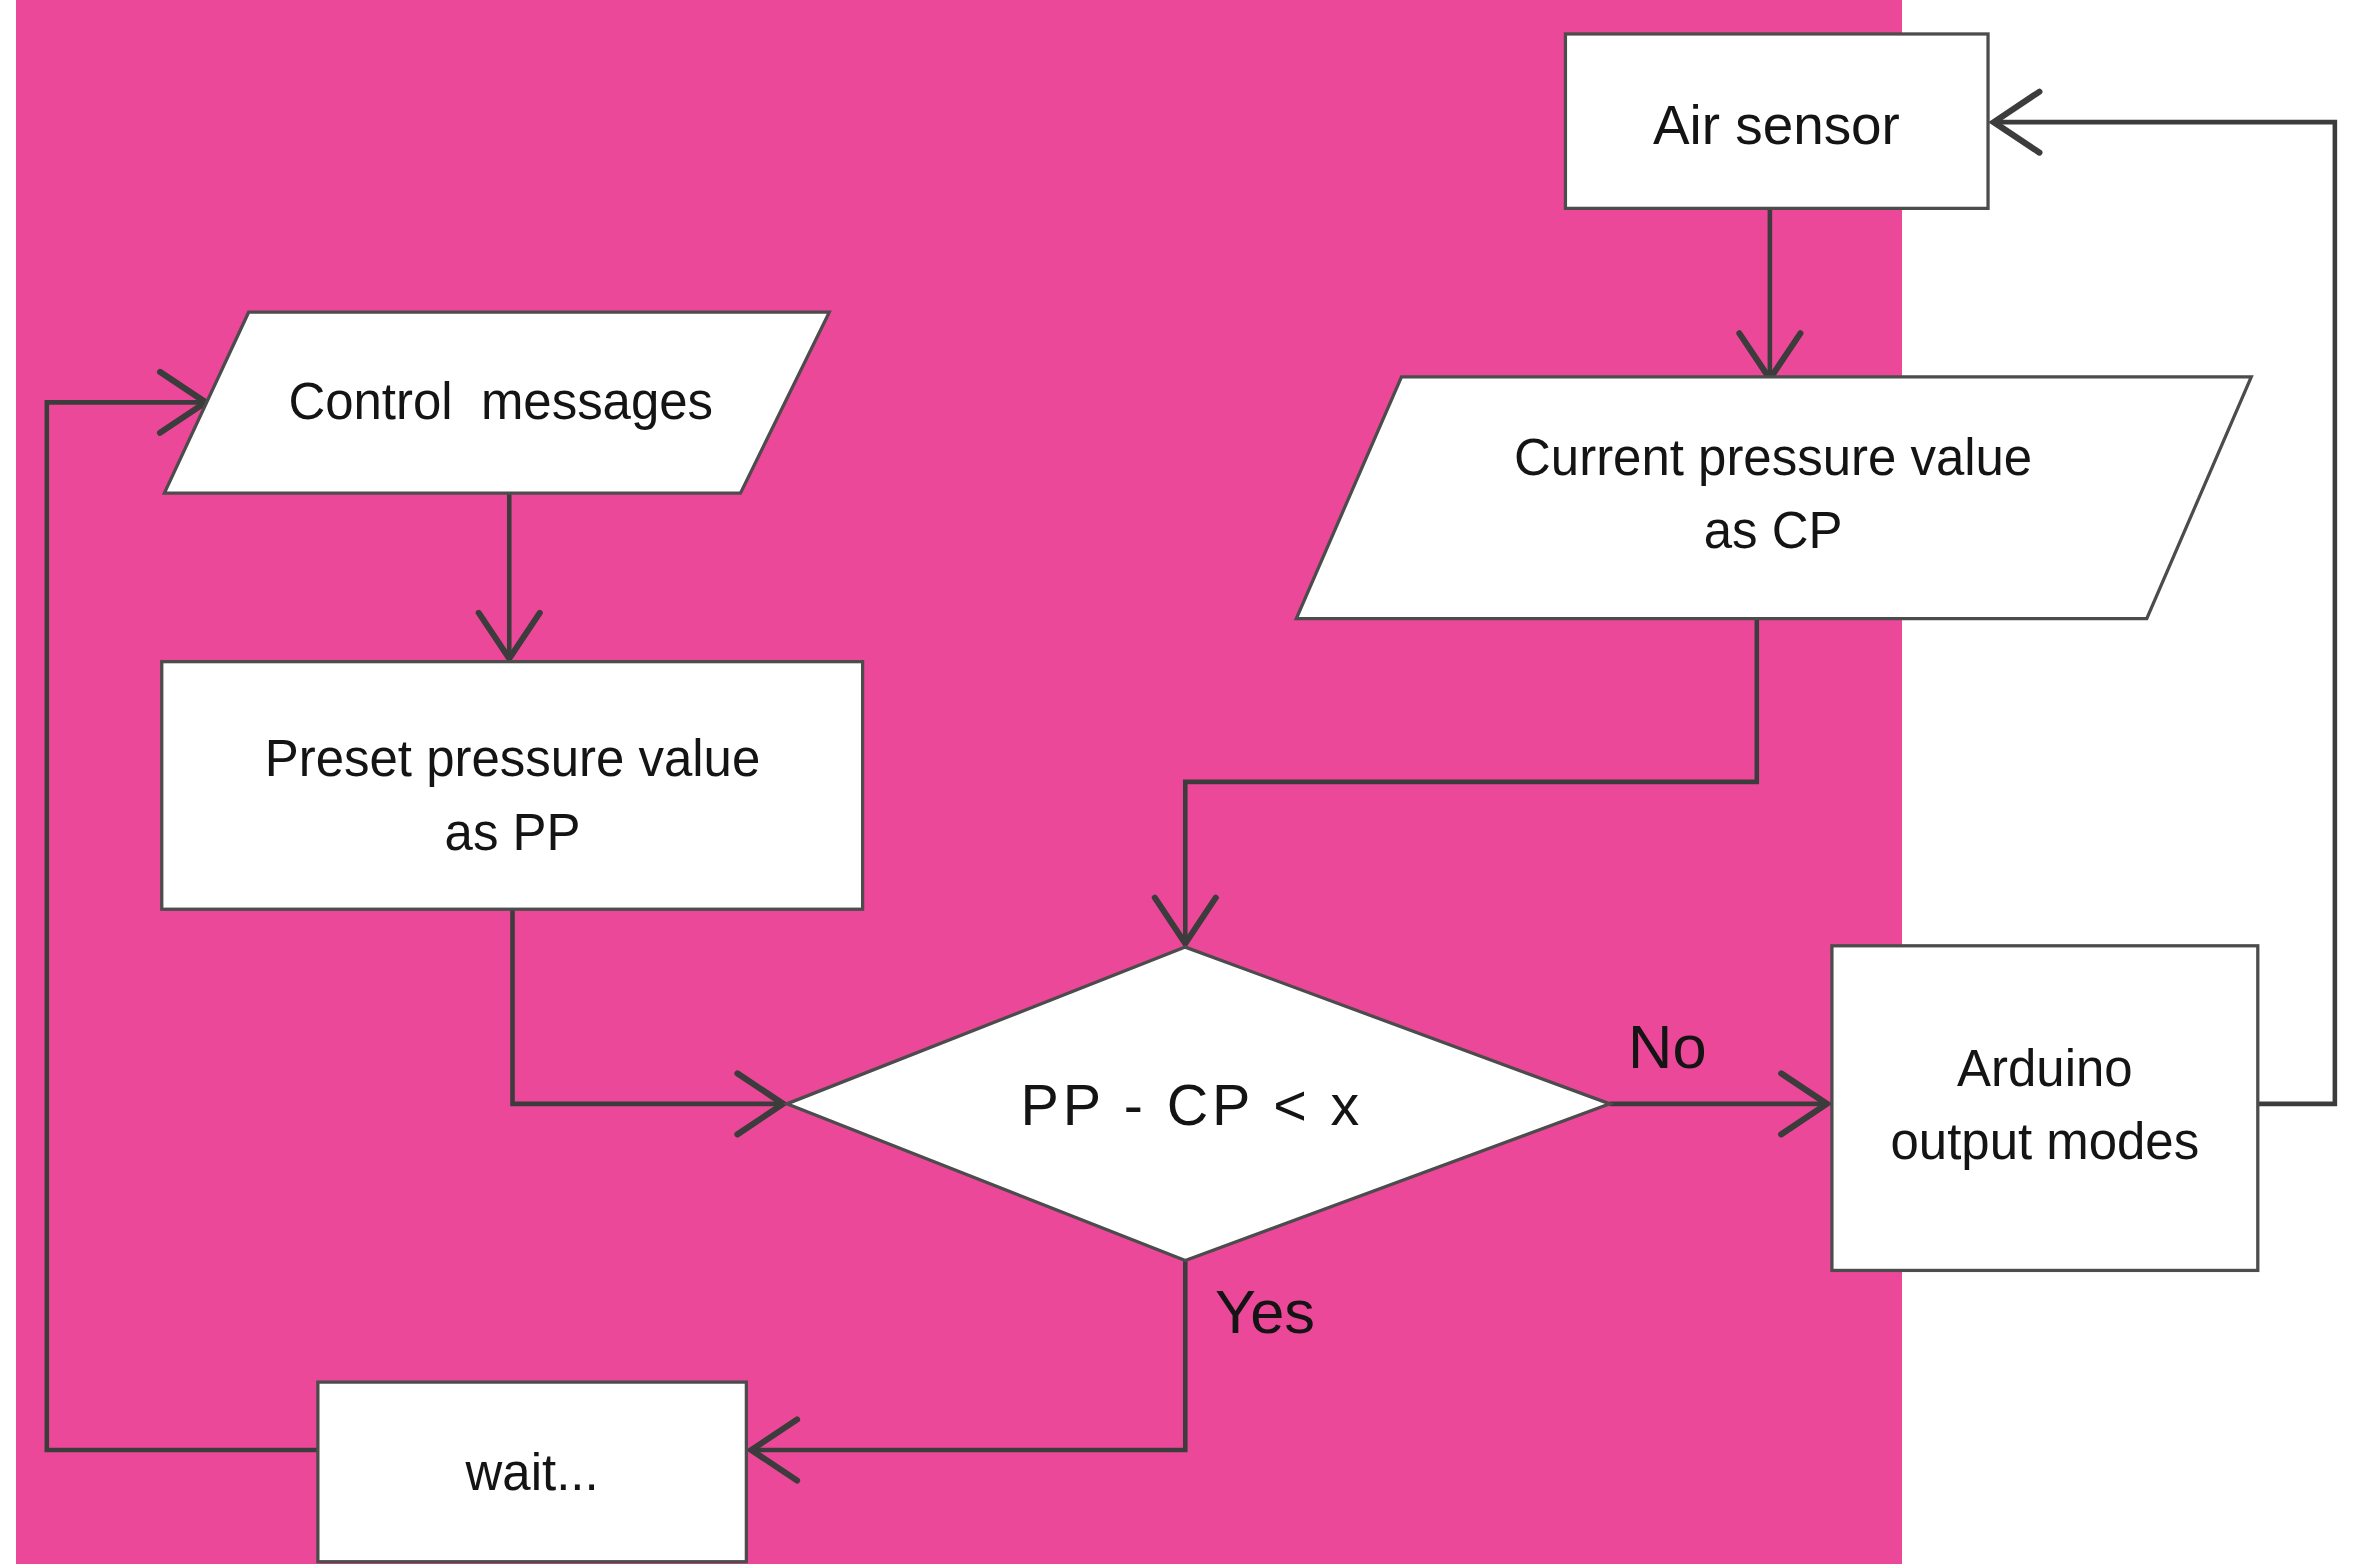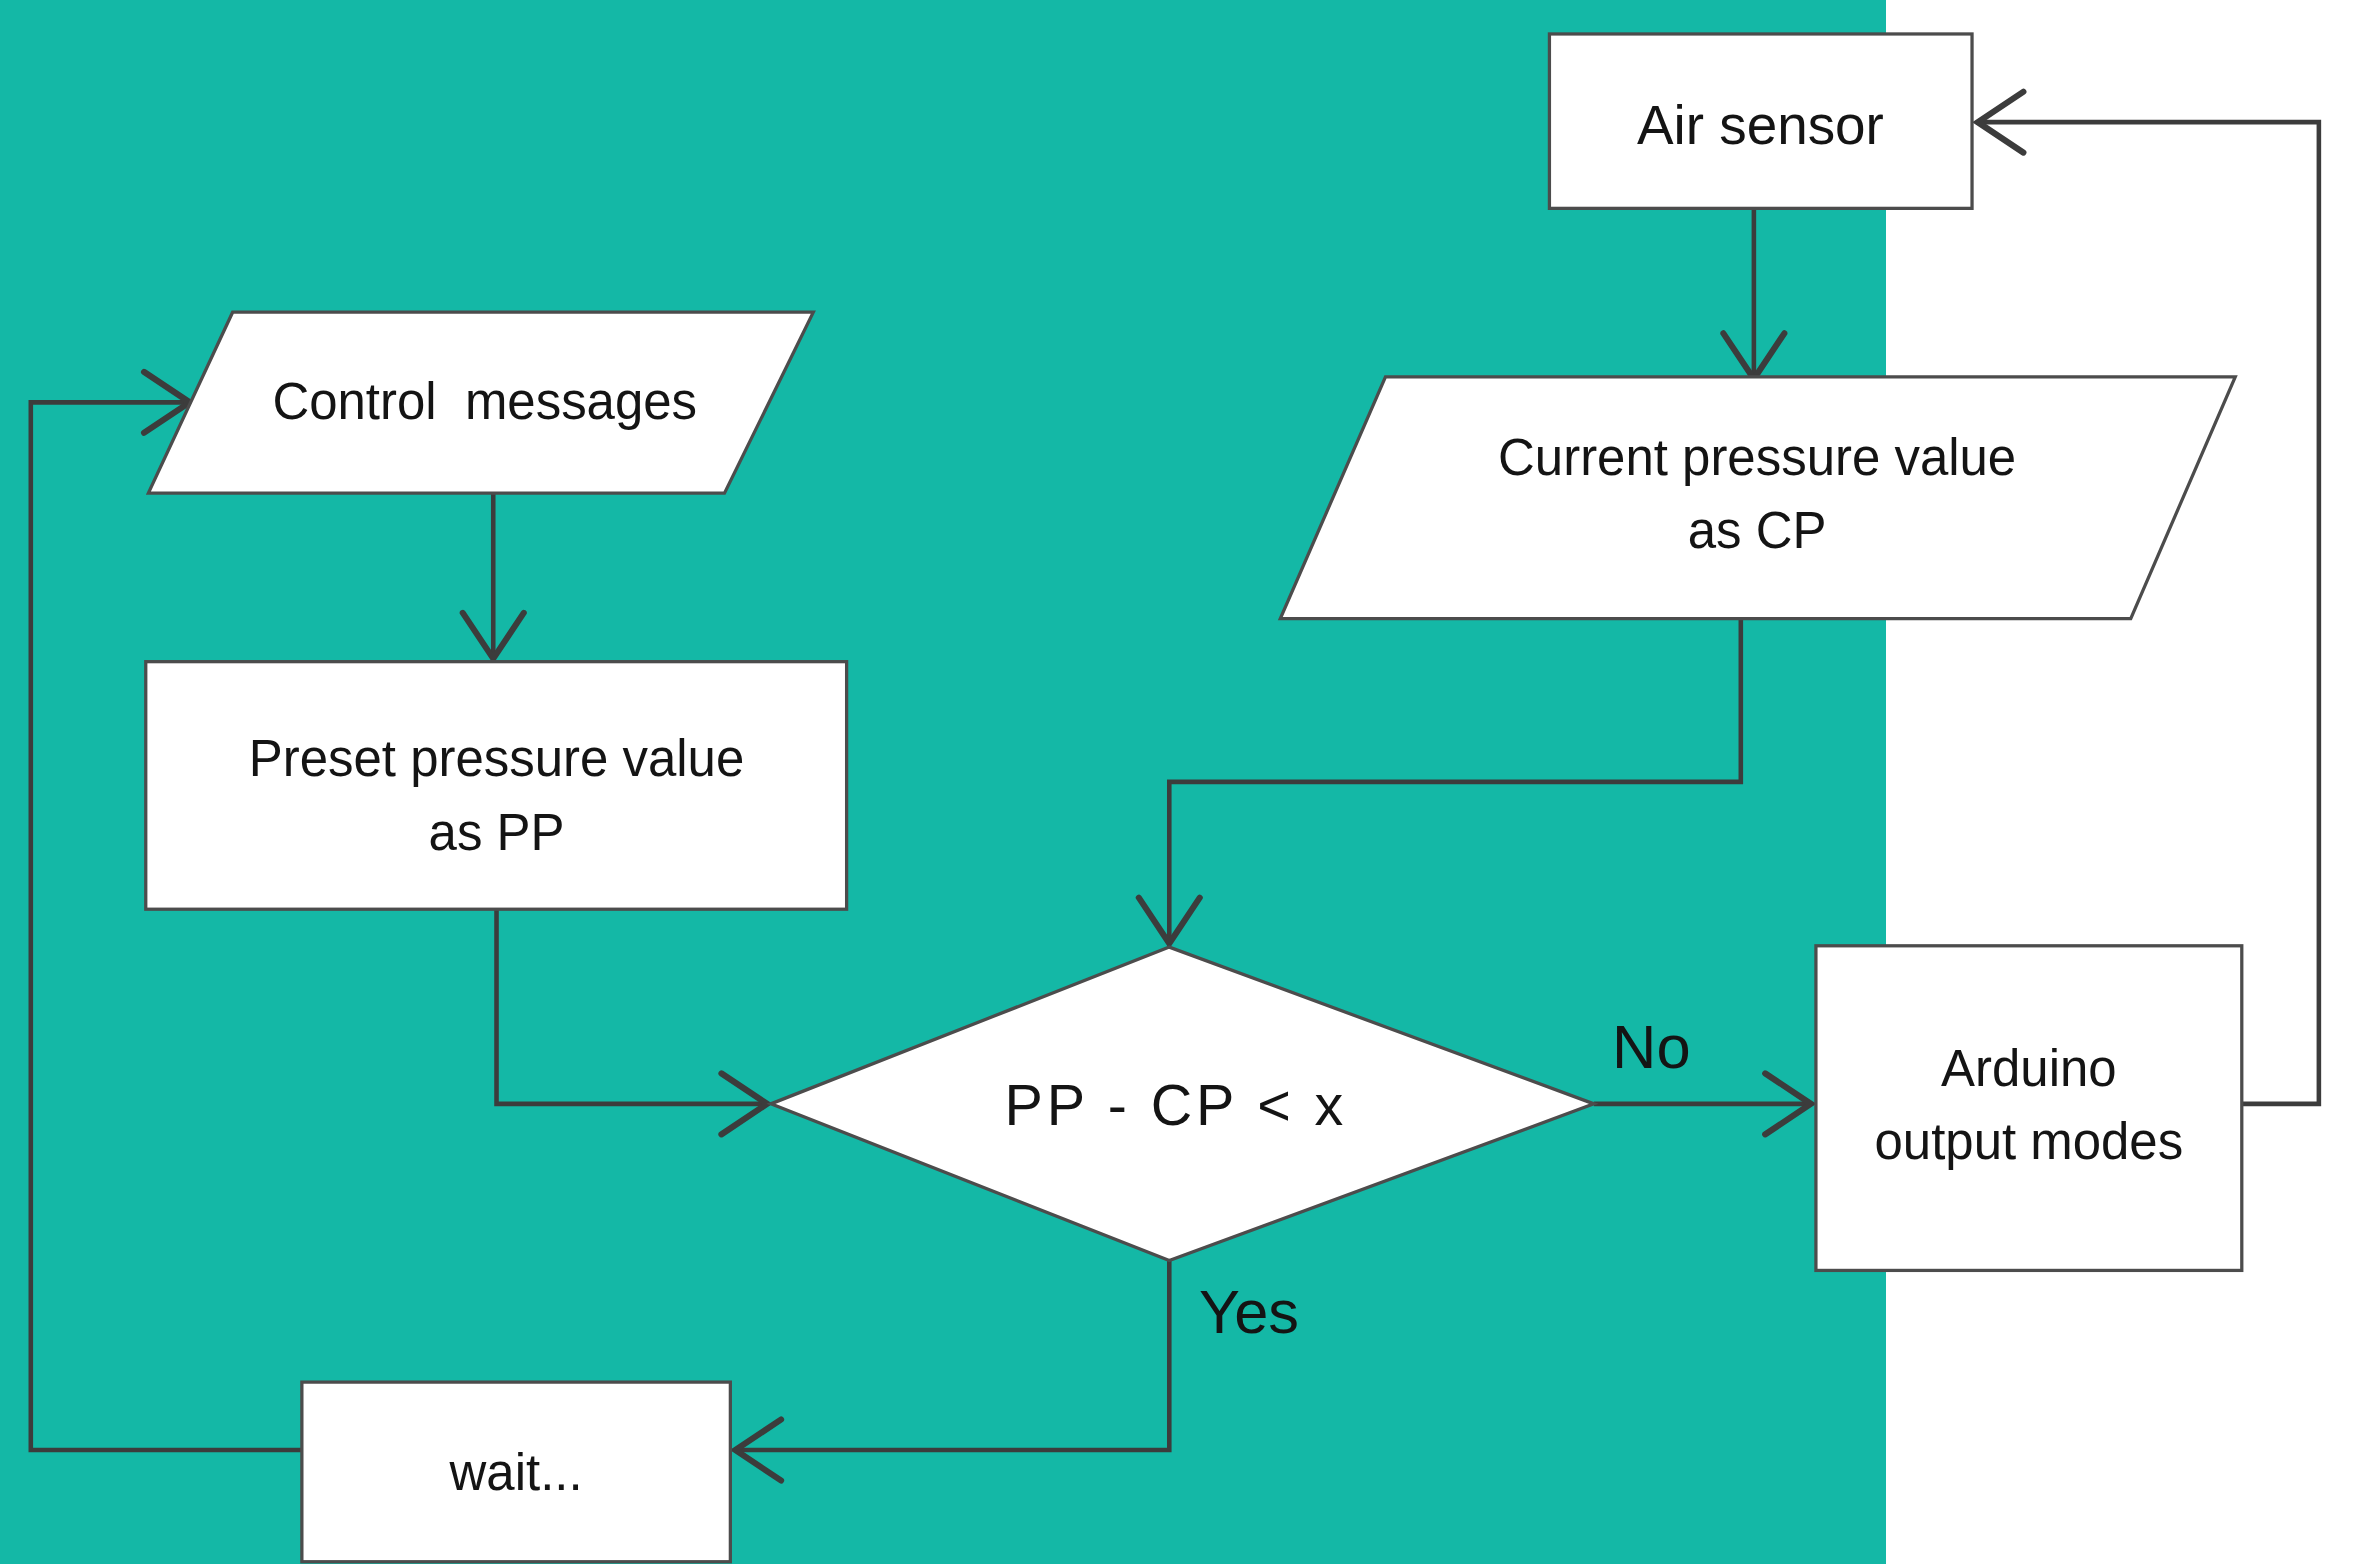--- a/index.html
+++ b/index.html
@@ -7,21 +7,22 @@
     padding: 0;
     background: #ffffff;
     width: 2366px;
     height: 1565px;
     overflow: hidden;
   }
   .stage {
     position: relative;
     width: 1886px;
     height: 1565px;
-    background: #14b8a6;
+    background: #ec4899;
+    margin-left: 16px;
   }
   svg { display: block; }
   .edge {
     fill: none;
     stroke: #3c3c3c;
     stroke-width: 7;
   }
   .shape {
     stroke: #4c4c4c;
     stroke-width: 5;

